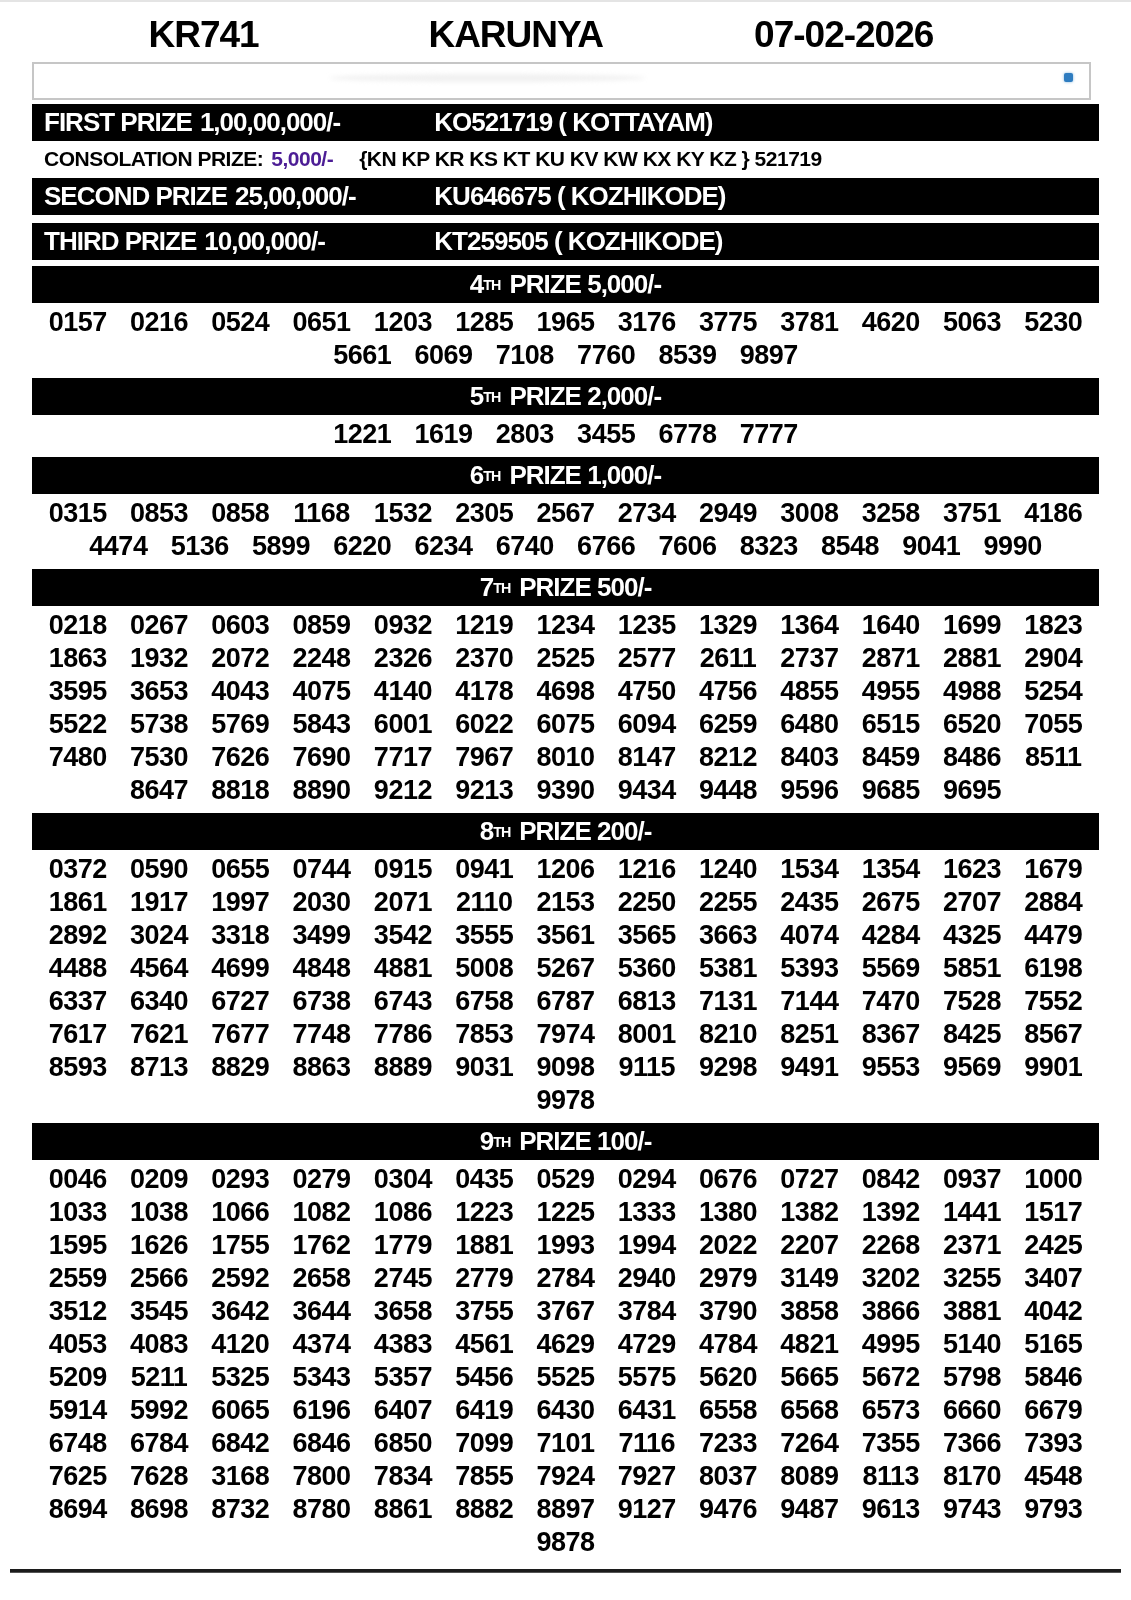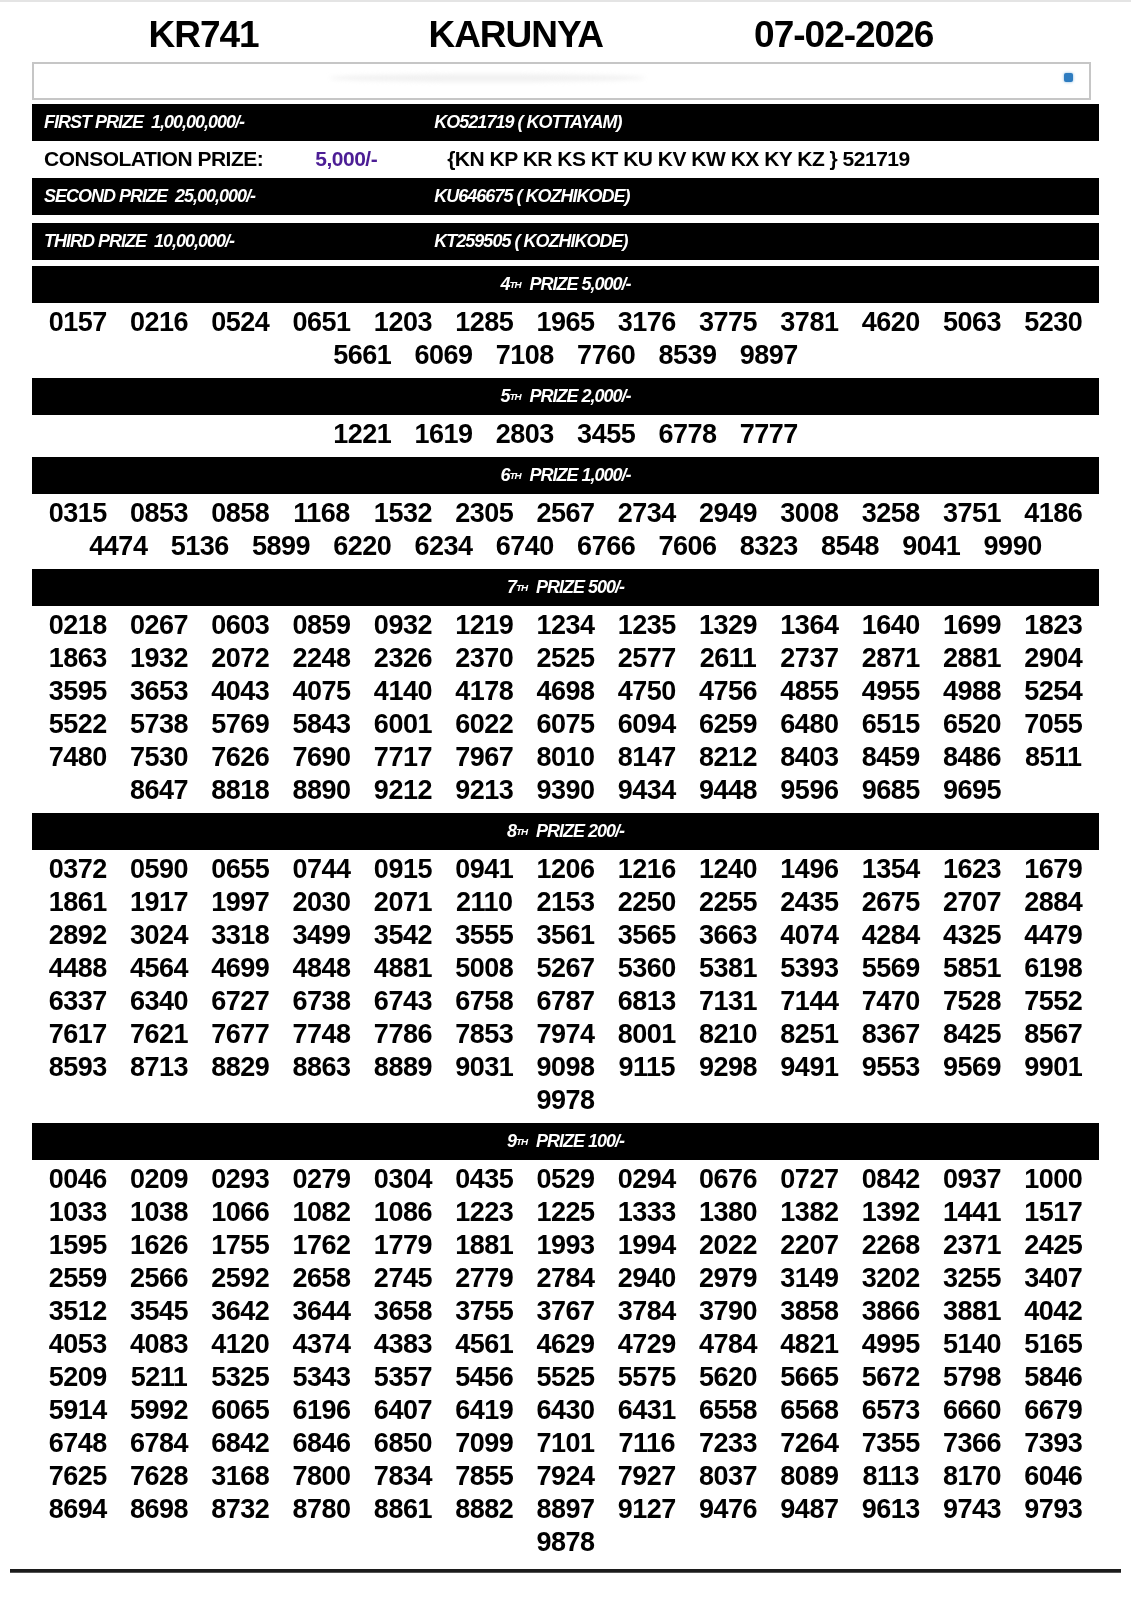--- a/index.html
+++ b/index.html
@@ -42,38 +42,36 @@
     width: 9px; height: 9px; border-radius: 2px;
     background: #2e7cc0;
     box-shadow: 0 0 3px #7fb3dd;
   }
   .bar {
     background: #000;
     color: #fff;
     height: 37px;
     display: flex;
     align-items: center;
-    font-size: 18px;
+    font-size: 26px;
     letter-spacing: -1px;
     white-space: nowrap;
-    font-style: italic;
   }
   .top-bar { padding-left: 12px; margin-bottom: 3px; }
   .top-bar .tp-left { display: inline-block; width: 37%; }
   .top-bar .amt { margin-left: 8px; }
   .consolation {
     height: 30px;
     display: flex;
     align-items: center;
     padding-left: 12px;
     font-size: 21px;
     letter-spacing: -0.5px;
     margin-bottom: 4px;
     white-space: nowrap;
-    gap: 44px;
   }
   .consolation .red { color: #4c1d95; margin: 0 26px 0 8px; }
   .gap8 { height: 5px; }
   .section-bar {
     justify-content: center;
     text-align: center;
     margin: 6px 0 3px 0;
   }
   .section-bar sup { font-size: 0.55em; margin-right: 2px; }
   .section-bar .rest { margin-left: 7px; }
@@ -318,21 +316,21 @@
       <div class="numrow">
         <span class="num">0372</span>
         <span class="num">0590</span>
         <span class="num">0655</span>
         <span class="num">0744</span>
         <span class="num">0915</span>
         <span class="num">0941</span>
         <span class="num">1206</span>
         <span class="num">1216</span>
         <span class="num">1240</span>
-        <span class="num">1496</span>
+        <span class="num">1534</span>
         <span class="num">1354</span>
         <span class="num">1623</span>
         <span class="num">1679</span>
       </div>
       <div class="numrow">
         <span class="num">1861</span>
         <span class="num">1917</span>
         <span class="num">1997</span>
         <span class="num">2030</span>
         <span class="num">2071</span>
@@ -569,21 +567,21 @@
         <span class="num">3168</span>
         <span class="num">7800</span>
         <span class="num">7834</span>
         <span class="num">7855</span>
         <span class="num">7924</span>
         <span class="num">7927</span>
         <span class="num">8037</span>
         <span class="num">8089</span>
         <span class="num">8113</span>
         <span class="num">8170</span>
-        <span class="num">6046</span>
+        <span class="num">4548</span>
       </div>
       <div class="numrow">
         <span class="num">8694</span>
         <span class="num">8698</span>
         <span class="num">8732</span>
         <span class="num">8780</span>
         <span class="num">8861</span>
         <span class="num">8882</span>
         <span class="num">8897</span>
         <span class="num">9127</span>

